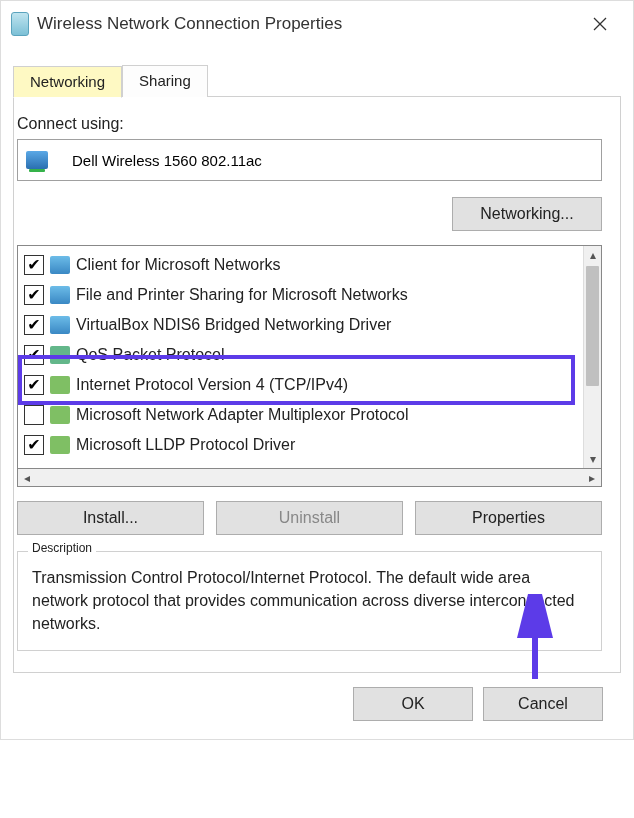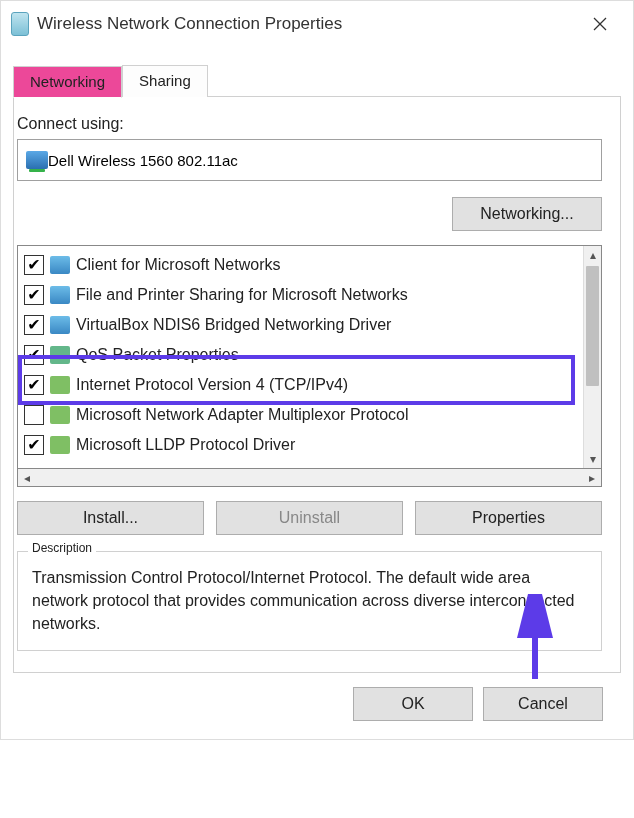--- a/index.html
+++ b/index.html
@@ -38,21 +38,21 @@
     border: 1px solid #d0d0d0;
     border-bottom: none;
     padding: 6px 16px;
     background: #fdfdfd;
     margin-right: 0;
     font-size: 16px;
     color: #222;
     position: relative;
   }
   .tab.active {
-    background: #ec4899;
+    background: #fef9c3;
     border-bottom: 1px solid #fff;
     top: 1px;
     z-index: 3;
   }
   .tab:not(.active) {
     background: #fdfdfd;
   }
 
   .tab-panel {
     border: 1px solid #d0d0d0;
@@ -62,21 +62,21 @@
     margin-top: -1px;
   }
 
   .label-row { margin-bottom: 6px; color:#222; font-size:16px; }
 
   .adapter-box {
     border: 1px solid #a0a0a0;
     height: 42px;
     display: flex; align-items: center;
     padding: 0 8px;
-    gap: 0;
+    gap: 24px;
   }
 
   .cfg-row { display:flex; justify-content:flex-end; margin-top:16px; }
 
   .btn {
     min-width: 150px;
     height: 34px;
     background: #e1e1e1;
     border: 1px solid #adadad;
     color: #222;
@@ -229,21 +229,21 @@
                 <span class="txt">File and Printer Sharing for Microsoft Networks</span>
               </div>
               <div class="item-row">
                 <span class="cb">✔</span>
                 <span class="svc-icon"></span>
                 <span class="txt">VirtualBox NDIS6 Bridged Networking Driver</span>
               </div>
               <div class="item-row">
                 <span class="cb">✔</span>
                 <span class="svc-icon grn2"></span>
-                <span class="txt">QoS Packet Properties</span>
+                <span class="txt">QoS Packet Protocol</span>
               </div>
               <div class="item-row">
                 <span class="cb">✔</span>
                 <span class="svc-icon grn"></span>
                 <span class="txt">Internet Protocol Version 4 (TCP/IPv4)</span>
               </div>
               <div class="item-row">
                 <span class="cb"></span>
                 <span class="svc-icon grn"></span>
                 <span class="txt">Microsoft Network Adapter Multiplexor Protocol</span>

